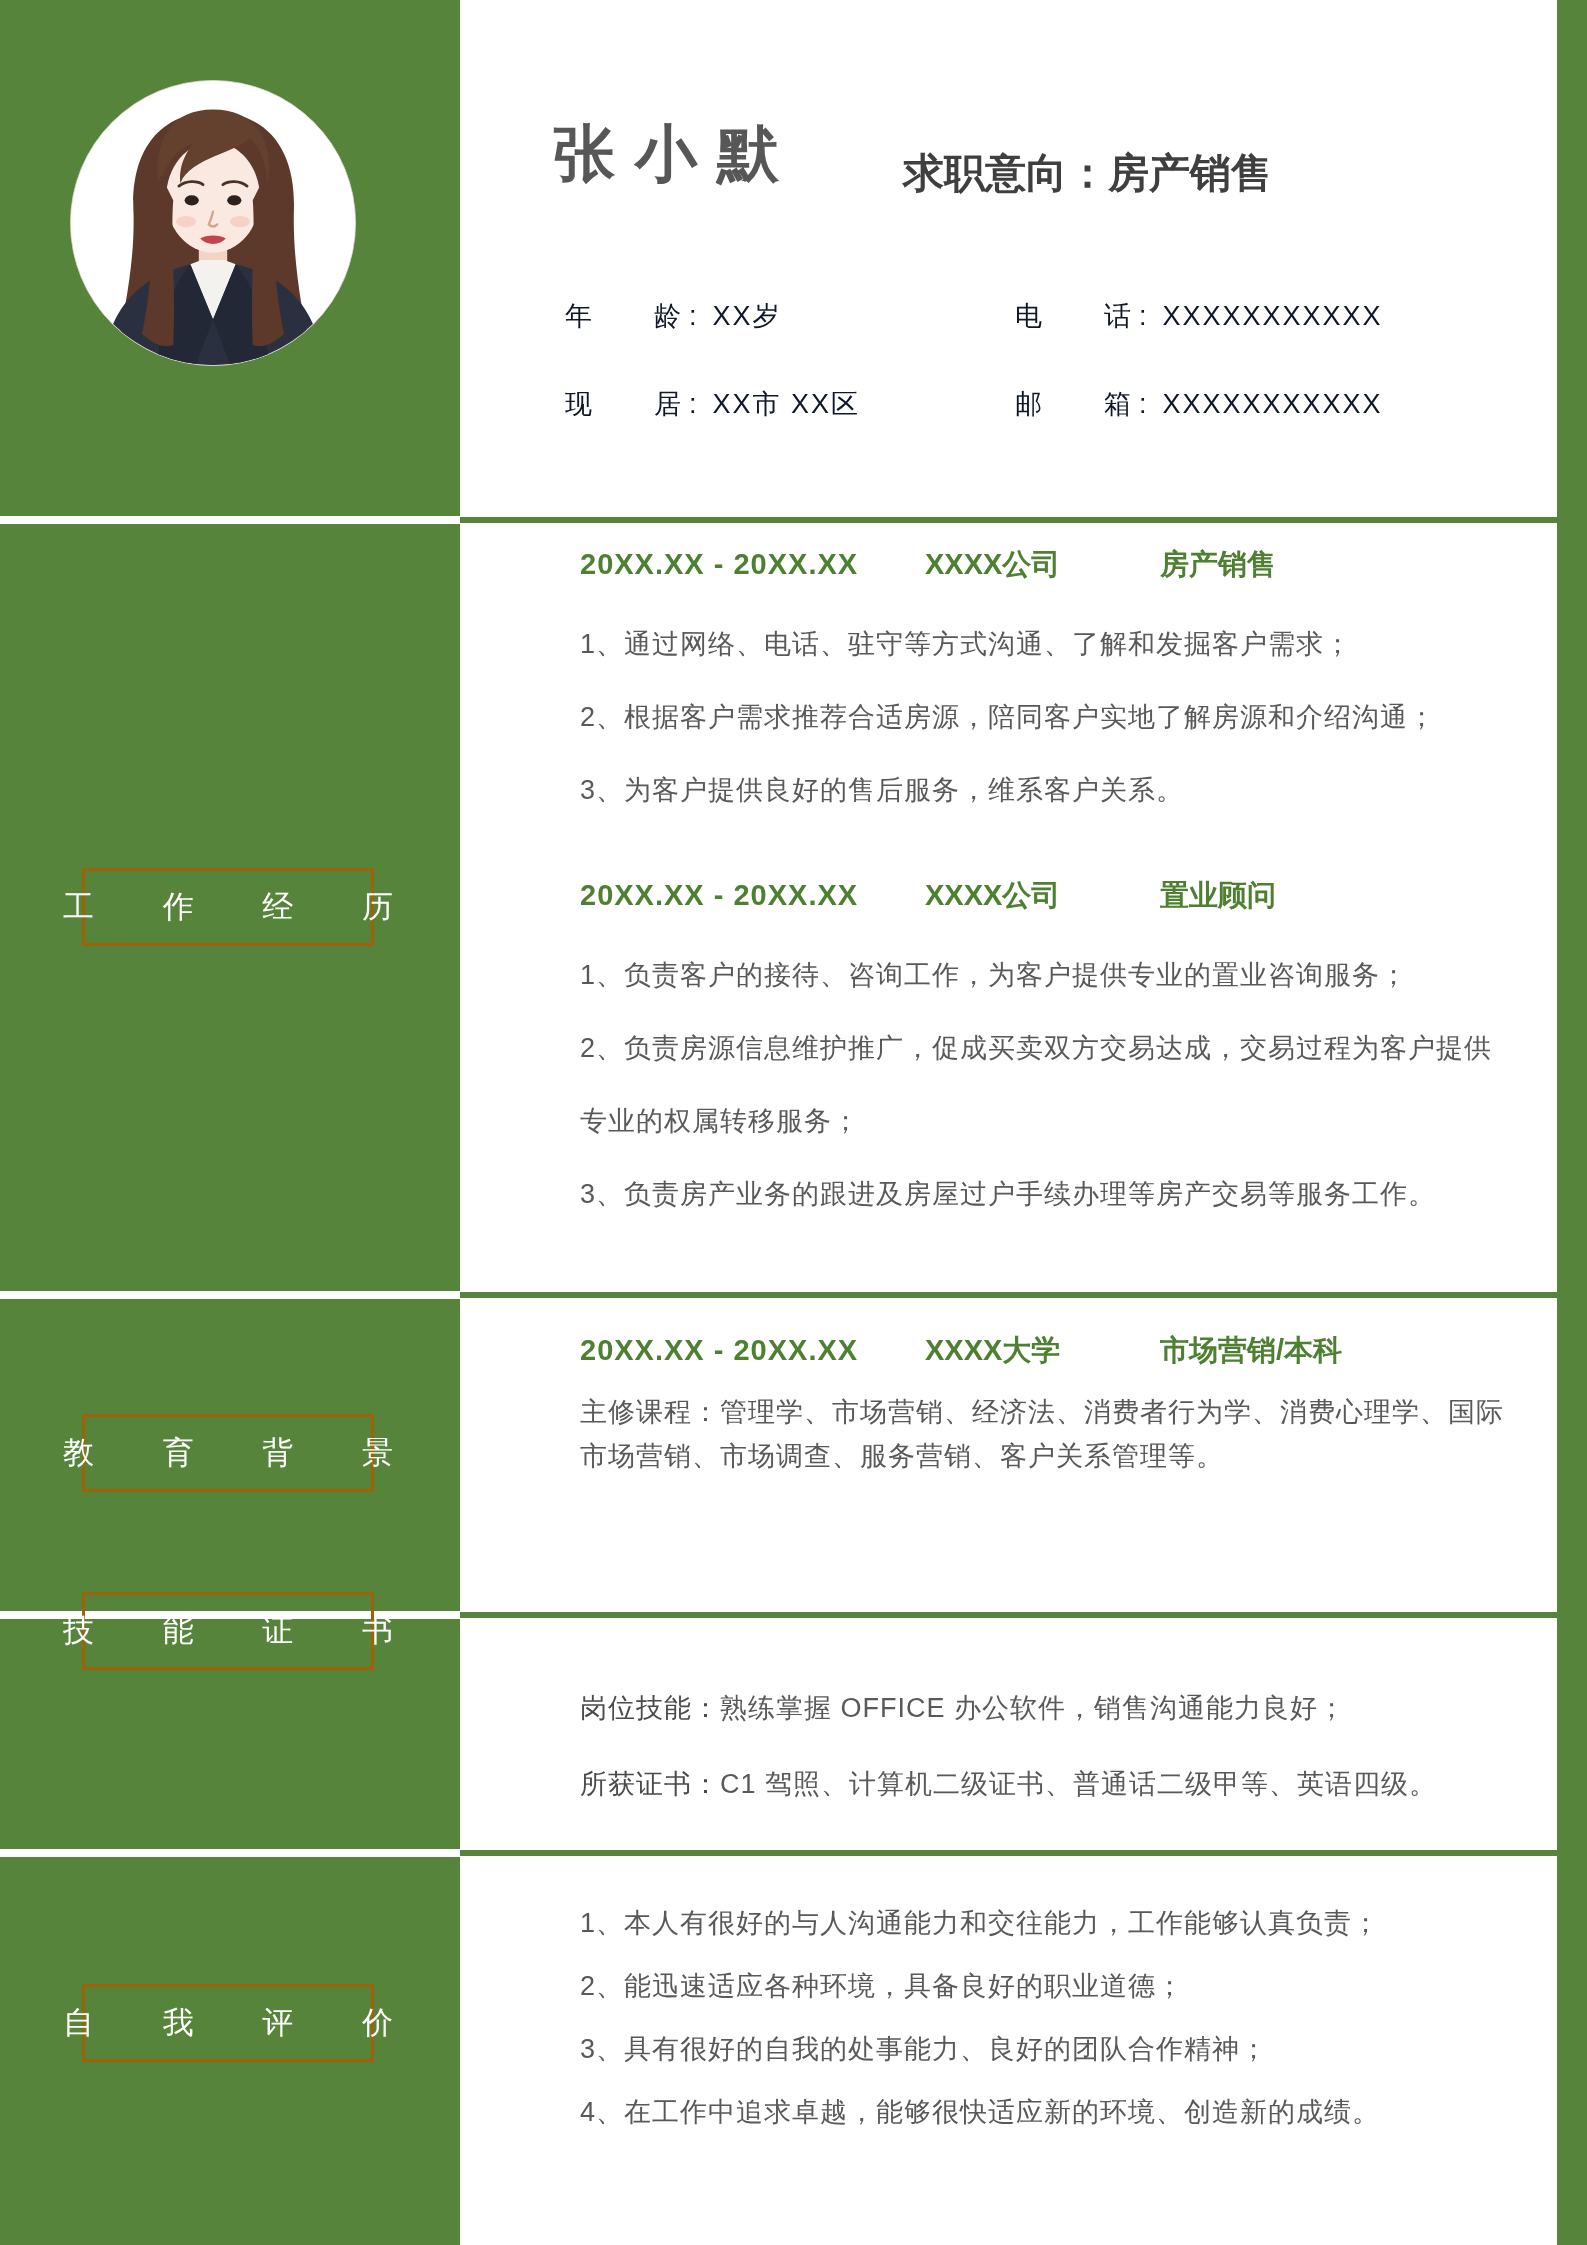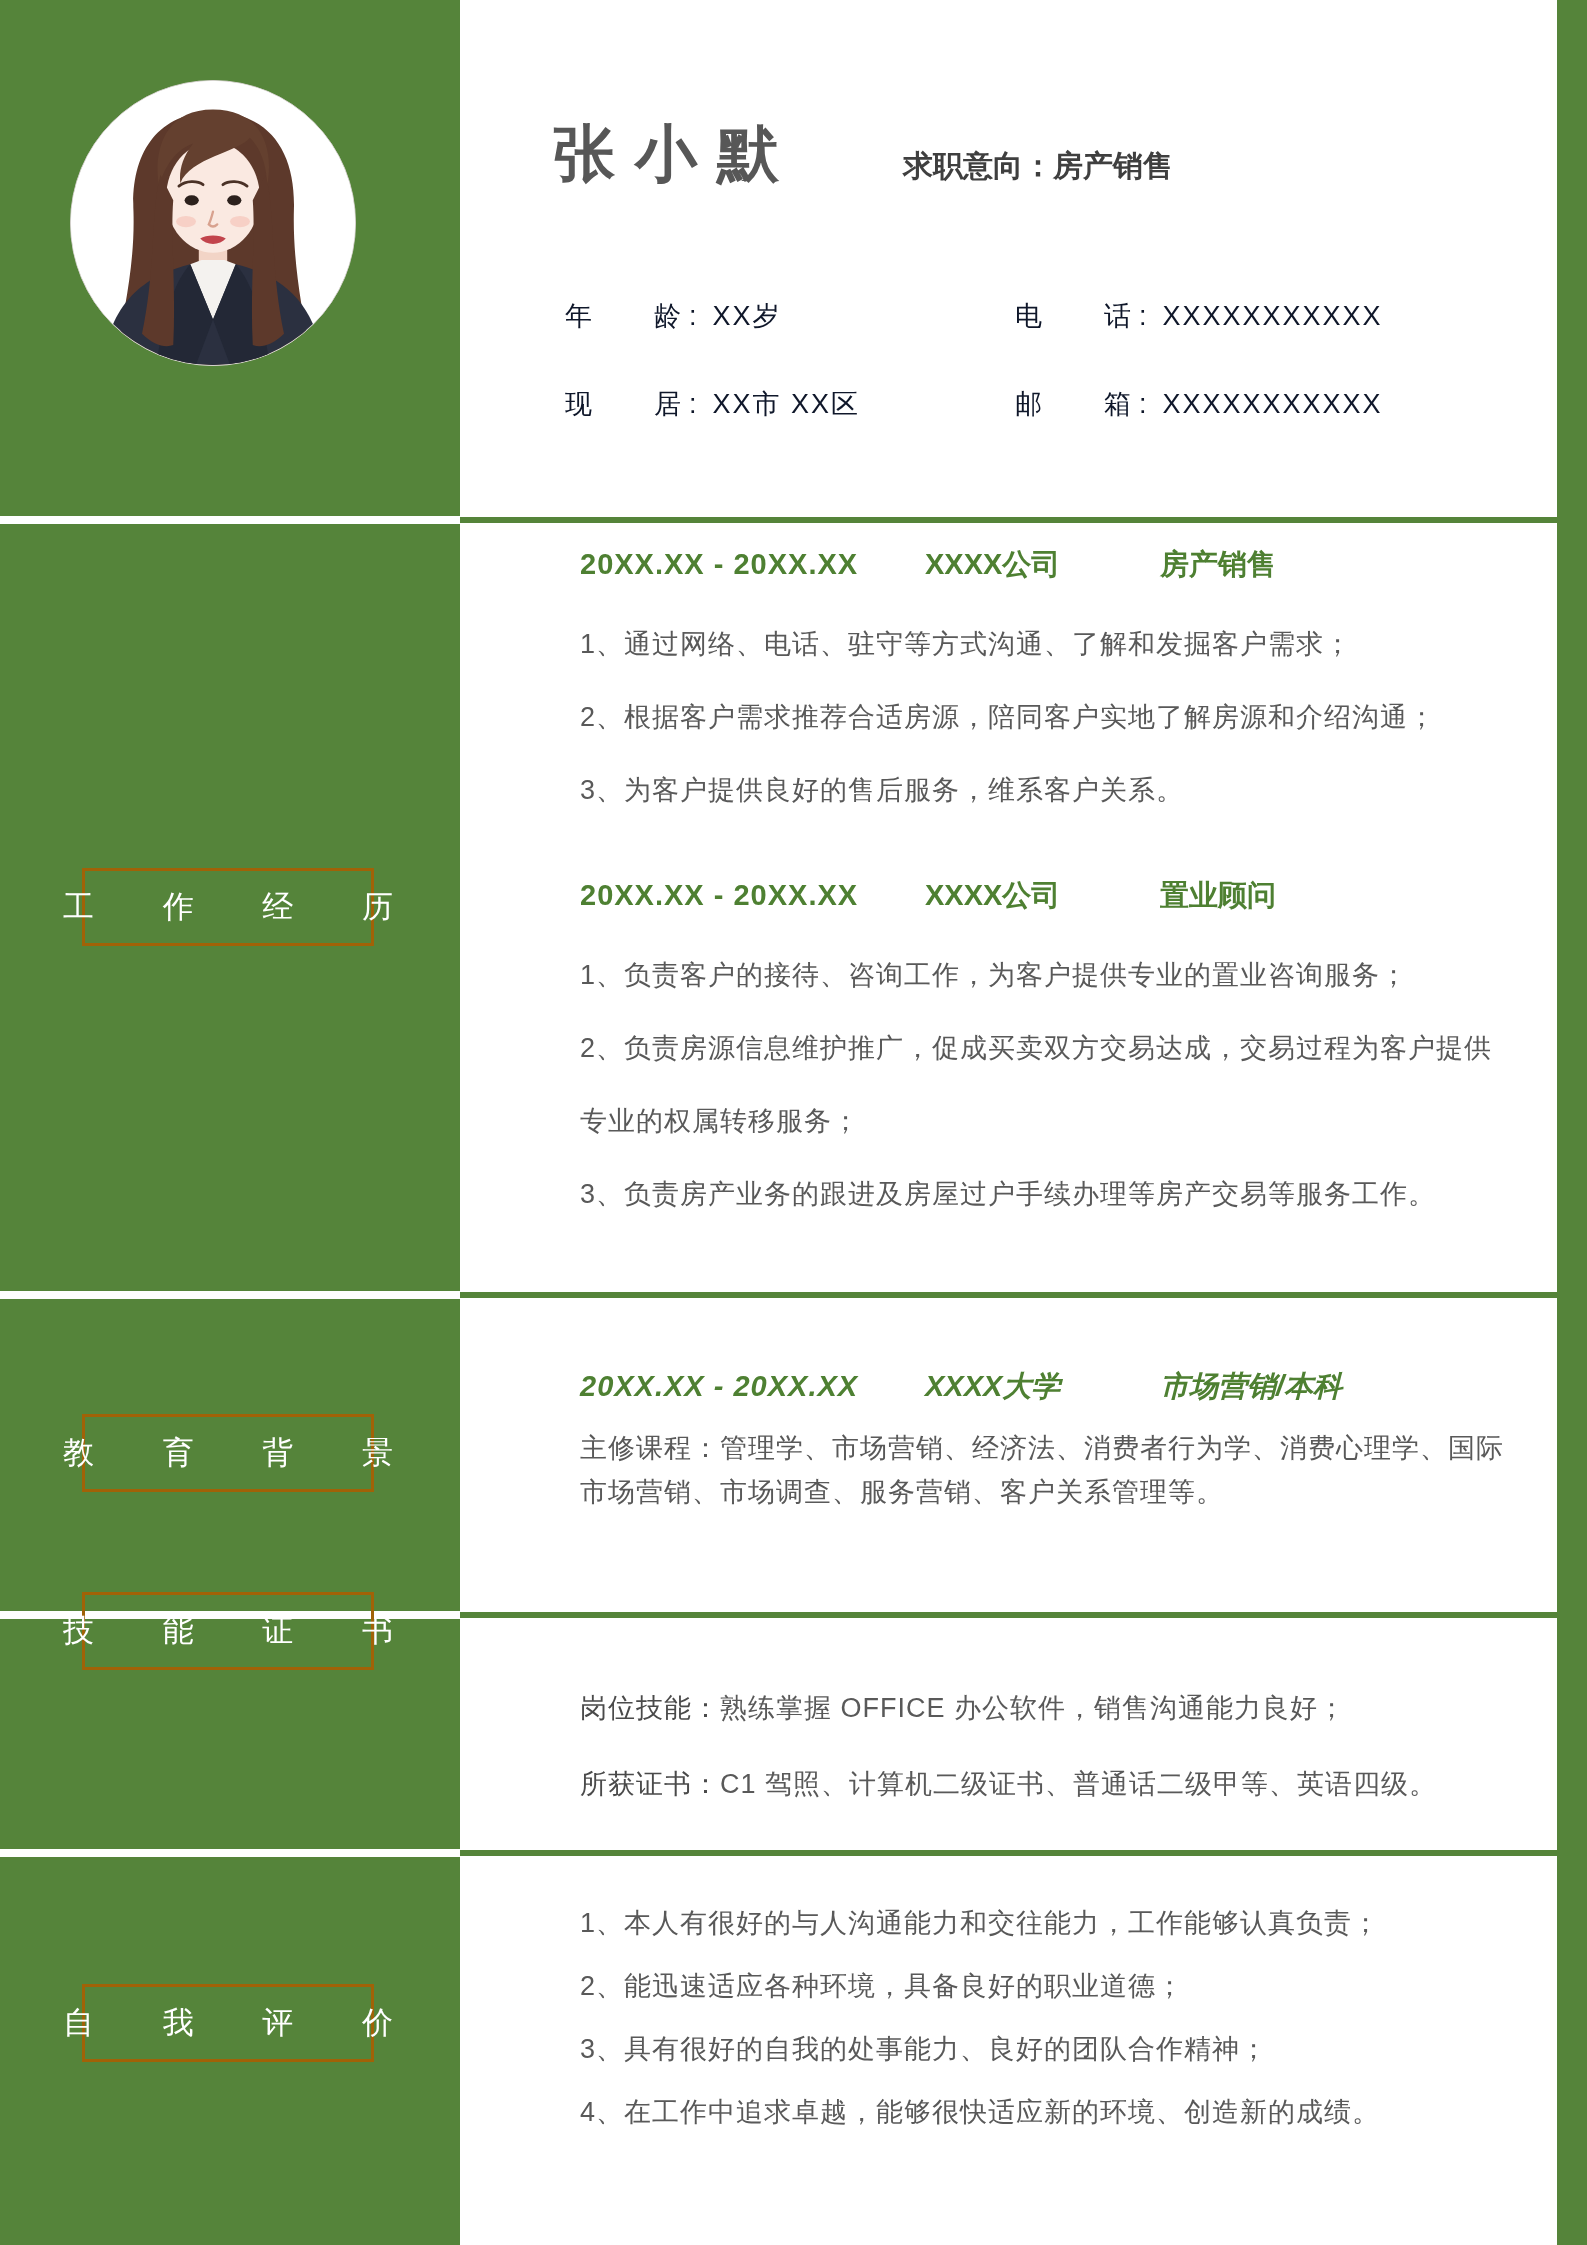--- a/index.html
+++ b/index.html
@@ -28,21 +28,21 @@
     background:#fff;border:1px solid #d6d2cf;overflow:hidden;
   }
   .photo svg{display:block;width:100%;height:100%;}
 
   
   .name{
     position:absolute;left:553px;top:112px;font-size:62px;font-weight:700;color:#575757;
     letter-spacing:20px;white-space:nowrap;
   }
   .objective{
-    position:absolute;left:903px;top:146px;font-size:30px;font-weight:700;color:var(--dark);
+    position:absolute;left:903px;top:146px;font-size:41px;font-weight:700;color:var(--dark);
     white-space:nowrap;
   }
   .info-item{position:absolute;font-size:27px;color:#0f172a;white-space:nowrap;}
   .info-label{letter-spacing:62px;margin-right:-54px;}
   .info-colon{margin-right:2px;}
   .info-value{margin-left:14px;letter-spacing:2px;}
   .pos-age{left:565px;top:298px;} .pos-phone{left:1015px;top:298px;}
   .pos-city{left:565px;top:386px;} .pos-mail{left:1015px;top:386px;}
 
   
@@ -58,21 +58,21 @@
   .sec p{margin:0;}
   .eh{color:var(--green-text);font-weight:700;font-size:29px;line-height:44px;white-space:nowrap;}
   .eh-period{display:inline-block;min-width:345px;letter-spacing:1px;}
   .eh-org{display:inline-block;min-width:235px;}
   .paras{font-size:27px;line-height:73px;letter-spacing:1px;}
   .sec-work{top:518px;}
   .sec-work .eh1{margin-top:24px;}
   .sec-work .paras{margin-top:22px;}
   .sec-work .eh2{margin-top:46px;}
   .sec-edu{top:1292px;}
-  .sec-edu .eh1{margin-top:72px;font-style:italic;}
+  .sec-edu .eh1{margin-top:36px;}
   .sec-edu .paras{margin-top:18px;line-height:44px;}
   .sec-skill{top:1612px;}
   .sec-skill .paras{margin-top:58px;line-height:76px;}
   .lbl{font-weight:400;color:#4a4a4a;}
   .sec-eval{top:1850px;}
   .sec-eval .paras{margin-top:42px;line-height:63px;}
 </style>
 </head>
 <body>
 

